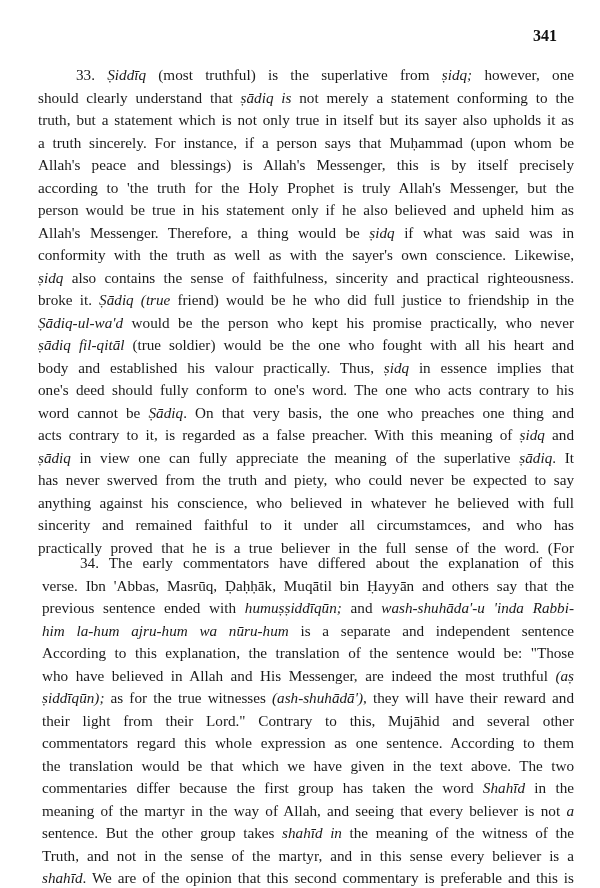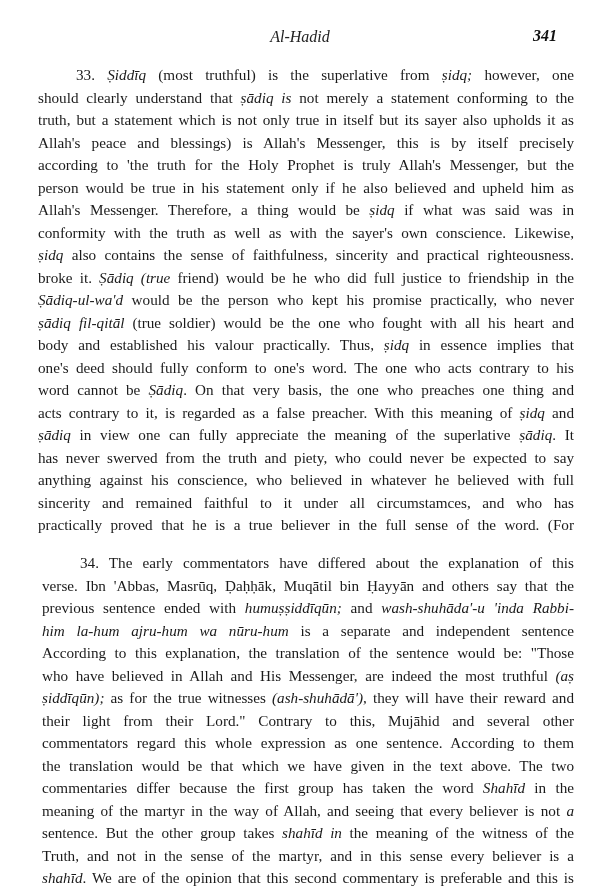--- a/index.html
+++ b/index.html
@@ -7,41 +7,41 @@
     width: 600px; height: 888px; background: #ffffff; overflow: hidden;
     font-family: "Liberation Serif", "DejaVu Serif", serif; color: #1a1a1a;
     position: relative;
   }
   .page { position: absolute; left: 0; top: 0; width: 600px; height: 888px; }
   .header-title {
     position: absolute; top: 28px; left: 0; width: 600px; text-align: center;
     font-style: italic; font-size: 16px; color: #222;
   }
   .page-number {
-    position: absolute; top: 27px; left: 533px; font-weight: bold; font-size: 16px; color: #111; font-style: italic;
+    position: absolute; top: 27px; left: 533px; font-weight: bold; font-size: 16px; color: #111;
   }
   .body-text { position: absolute; font-size: 15.2px; line-height: 22.5px; text-align: justify; }
   .p33 { top: 51px; left: 38px; width: 536px; }
   .p34 { top: 539px; left: 42px; width: 532px; }
   .l { display: block; text-align: justify; text-align-last: justify; white-space: nowrap; }
   .l.last { text-align-last: left; }
   .l.ind { padding-left: 38px; margin-top: 13px; }
   i { font-style: italic; }
 </style>
 </head>
 <body>
 
 <div class="page">
-  <div class="header-title">Al-Hadid</div>
   <div class="page-number">341</div>
 
   <div class="body-text p33">
       <span class="l ind">33. <i>Ṣiddīq</i> (most truthful) is the superlative from <i>ṣidq;</i> however, one</span>
       <span class="l">should clearly understand that <i>ṣādiq is</i> not merely a statement conforming to the</span>
       <span class="l">truth, but a statement which is not only true in itself but its sayer also upholds it as</span>
+      <span class="l">a truth sincerely. For instance, if a person says that Muḥammad (upon whom be</span>
       <span class="l">Allah's peace and blessings) is Allah's Messenger, this is by itself precisely</span>
       <span class="l">according to 'the truth for the Holy Prophet is truly Allah's Messenger, but the</span>
       <span class="l">person would be true in his statement only if he also believed and upheld him as</span>
       <span class="l">Allah's Messenger. Therefore, a thing would be <i>ṣidq</i> if what was said was in</span>
       <span class="l">conformity with the truth as well as with the sayer's own conscience. Likewise,</span>
       <span class="l"><i>ṣidq</i> also contains the sense of faithfulness, sincerity and practical righteousness.</span>
       <span class="l">broke it. <i>Ṣādiq (true</i> friend) would be he who did full justice to friendship in the</span>
       <span class="l"><i>Ṣādiq-ul-wa'd</i> would be the person who kept his promise practically, who never</span>
       <span class="l"><i>ṣādiq fil-qitāl</i> (true soldier) would be the one who fought with all his heart and</span>
       <span class="l">body and established his valour practically. Thus, <i>ṣidq</i> in essence implies that</span>

